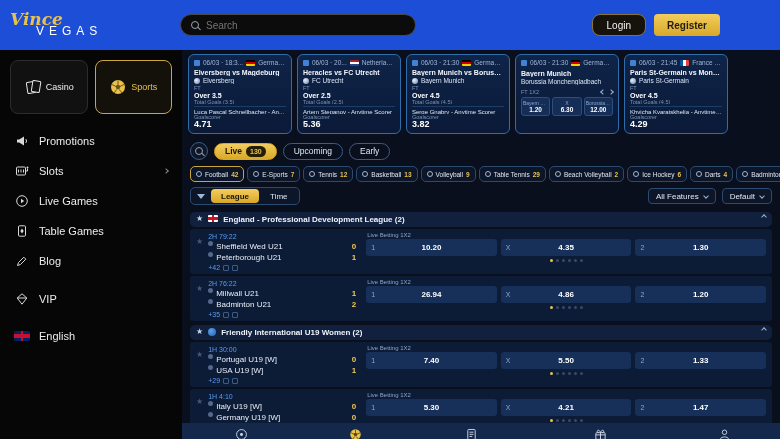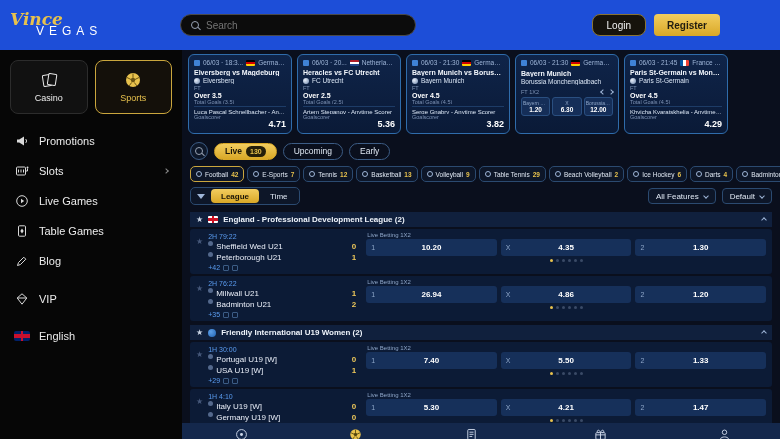--- a/index.html
+++ b/index.html
@@ -18,21 +18,21 @@
   .mag::after{content:"";position:absolute;width:4px;height:1.3px;background:#98a2b3;transform:rotate(45deg);right:-3px;bottom:-1px}
   .search input{flex:1;background:none;border:0;outline:0;color:#ddd;font-size:10px;min-width:0}
   .auth{margin-left:auto;margin-right:50px;display:flex;gap:8px}
   .btn-login{height:22px;padding:0 14px;border-radius:8px;background:#16130c;border:1px solid #8a7433;color:#f3f3f3;font-size:10px}
   .btn-register{height:22px;padding:0 13px;border-radius:4px;background:linear-gradient(#f2cd5f,#d9a827);color:#201c10;font-size:10px;font-weight:bold}
 
   
   .shell{display:flex;height:403px}
   .sidebar{width:182px;flex:none;background:#060606;padding:10px}
   .tiles{display:flex;gap:7px}
-  .tile{flex:1;height:54px;border-radius:8px;background:#111;border:1px solid #2c2c2c;display:flex;flex-direction:column;align-items:center;justify-content:center;gap:4px;color:#ededed;font-size:9px}
+  .tile{flex:1;height:54px;border-radius:8px;background:#111;border:1px solid #2c2c2c;display:flex;flex-direction:row;align-items:center;justify-content:center;gap:4px;color:#ededed;font-size:9px}
   .tile.active{border-color:#caa63d;color:#e8c24d;background:#14100a}
   .menu{margin-top:12px;display:flex;flex-direction:column}
   .mitem{display:flex;align-items:center;gap:10px;padding:8px 4px;color:#ececec;font-size:11px}
   .mitem .ic{width:15px;display:flex;justify-content:center;flex:none}
   .mitem .arrow{margin-left:auto}
   .mitem.gap{margin-top:8px}
   .chev{width:4px;height:4px;border-right:1.2px solid #9fb6d8;border-bottom:1.2px solid #9fb6d8;display:inline-block;flex:none}
   .chev.up{transform:rotate(-135deg)} .chev.down{transform:rotate(45deg)}
   .chev.left{transform:rotate(135deg)} .chev.right{transform:rotate(-45deg)}
   .chev.gray{border-color:#8a8a8a}
@@ -58,21 +58,21 @@
   .fcard .flag{width:9px;height:6px}
   .fleague{font-size:6.5px;color:#9fb6d8;white-space:nowrap;overflow:hidden;text-overflow:ellipsis;flex:1}
   .fmatch{font-size:7px;font-weight:bold;color:#f2f6fc;margin-top:3px;white-space:nowrap;overflow:hidden;text-overflow:ellipsis}
   .p-only{display:flex;flex-direction:column;flex:1;min-height:0}
   .fteam{display:flex;gap:3px;align-items:center;margin-top:2px;font-size:6.5px;color:#dbe6f5;white-space:nowrap;overflow:hidden}
   .tlogo{width:6px;height:6px;border-radius:50%;background:radial-gradient(circle at 35% 35%,#e8eef8,#6d87ad);flex:none}
   .fperiod{font-size:5.5px;color:#7e93b5;margin-top:1px}
   .fsel{font-size:7px;font-weight:bold;color:#fff;margin-top:1px}
   .fmarket{font-size:5.5px;color:#7e93b5;white-space:nowrap;overflow:hidden;text-overflow:ellipsis}
   .fplayer{font-size:6px;color:#dbe6f5;margin-top:2px;border-top:1px solid #1d3c67;padding-top:2px;white-space:nowrap;overflow:hidden;text-overflow:ellipsis}
-  .fodds{margin-top:auto;text-align:right;font-size:9px;font-weight:bold;color:#fff}
+  .fodds{margin-top:auto;text-align:left;font-size:9px;font-weight:bold;color:#fff}
   .x-only{display:flex;flex-direction:column;flex:1;min-height:0}
   .xteam1{font-size:7px;font-weight:bold;color:#f2f6fc;margin-top:4px;white-space:nowrap;overflow:hidden;text-overflow:ellipsis}
   .xteam2{font-size:6.5px;color:#dbe6f5;margin-top:1px;white-space:nowrap;overflow:hidden;text-overflow:ellipsis}
   .xmlrow{display:flex;align-items:center;gap:3px;margin-top:4px;font-size:5.5px;color:#7e93b5}
   .xmlrow .nav{margin-left:auto;display:flex;gap:4px;align-items:center}
   .xboxes{display:flex;gap:2px;margin-top:2px}
   .xbox{flex:1;background:#152e58;border:1px solid #2a4f80;border-radius:3px;padding:2px 1px;display:flex;flex-direction:column;align-items:center;min-width:0;cursor:pointer}
   .xl{font-size:5px;color:#8ea6c8;max-width:100%;overflow:hidden;text-overflow:ellipsis;white-space:nowrap}
   .xv{font-size:6.5px;font-weight:bold;color:#fff}
 
@@ -96,21 +96,21 @@
   .seg-ic{width:18px;height:14px;display:flex;align-items:center;justify-content:center}
   .funnel{width:0;height:0;border-left:4px solid transparent;border-right:4px solid transparent;border-top:5px solid #9fb6d8}
   .seg-btn{height:14px;padding:0 10px;border-radius:4px;color:#dfe7f2;font-size:8px}
   .seg-btn.active{background:linear-gradient(#f2cd5f,#d9a827);color:#1c1708;font-weight:bold}
   .fspacer{flex:1}
   .dd{height:16px;display:flex;align-items:center;gap:5px;background:#0d1628;border:1px solid #2b4a70;border-radius:4px;color:#dfe7f2;font-size:8px;padding:0 7px}
 
   
   .sections{flex:1;overflow:hidden;padding:0 8px;min-height:0}
   .star::before{content:"★"}
-  .sec-head{display:flex;align-items:center;gap:5px;background:#10203d;border-radius:0;padding:3px 6px;margin-top:4px;cursor:pointer}
+  .sec-head{display:flex;align-items:flex-start;gap:5px;background:#10203d;border-radius:5px;padding:3px 6px;margin-top:4px;cursor:pointer}
   .sec-star{color:#c9d4e4;font-size:8px;line-height:8px}
   .sec-title{font-size:8px;font-weight:bold;color:#eef3fa;flex:1;white-space:nowrap;overflow:hidden}
   .match-row{display:flex;background:#0c1b36;border-radius:3px;margin-top:2px;padding:3px 6px;align-items:flex-start;cursor:pointer}
   .row-star{color:#46587a;font-size:8px;line-height:8px;margin:6px 5px 0 0}
   .minfo{width:148px;flex:none;min-width:0}
   .mtime{font-size:7px;color:#5b9cf0;line-height:9px}
   .mteam{display:flex;justify-content:space-between;gap:4px;font-size:8px;color:#e9eef8;line-height:11px;min-width:0}
   .mname{white-space:nowrap;overflow:hidden;display:flex;gap:3px;min-width:0}
   .tname{overflow:hidden;text-overflow:ellipsis;white-space:nowrap}
   .tdot{width:5px;height:5px;border-radius:50%;background:#53688c;flex:none}

